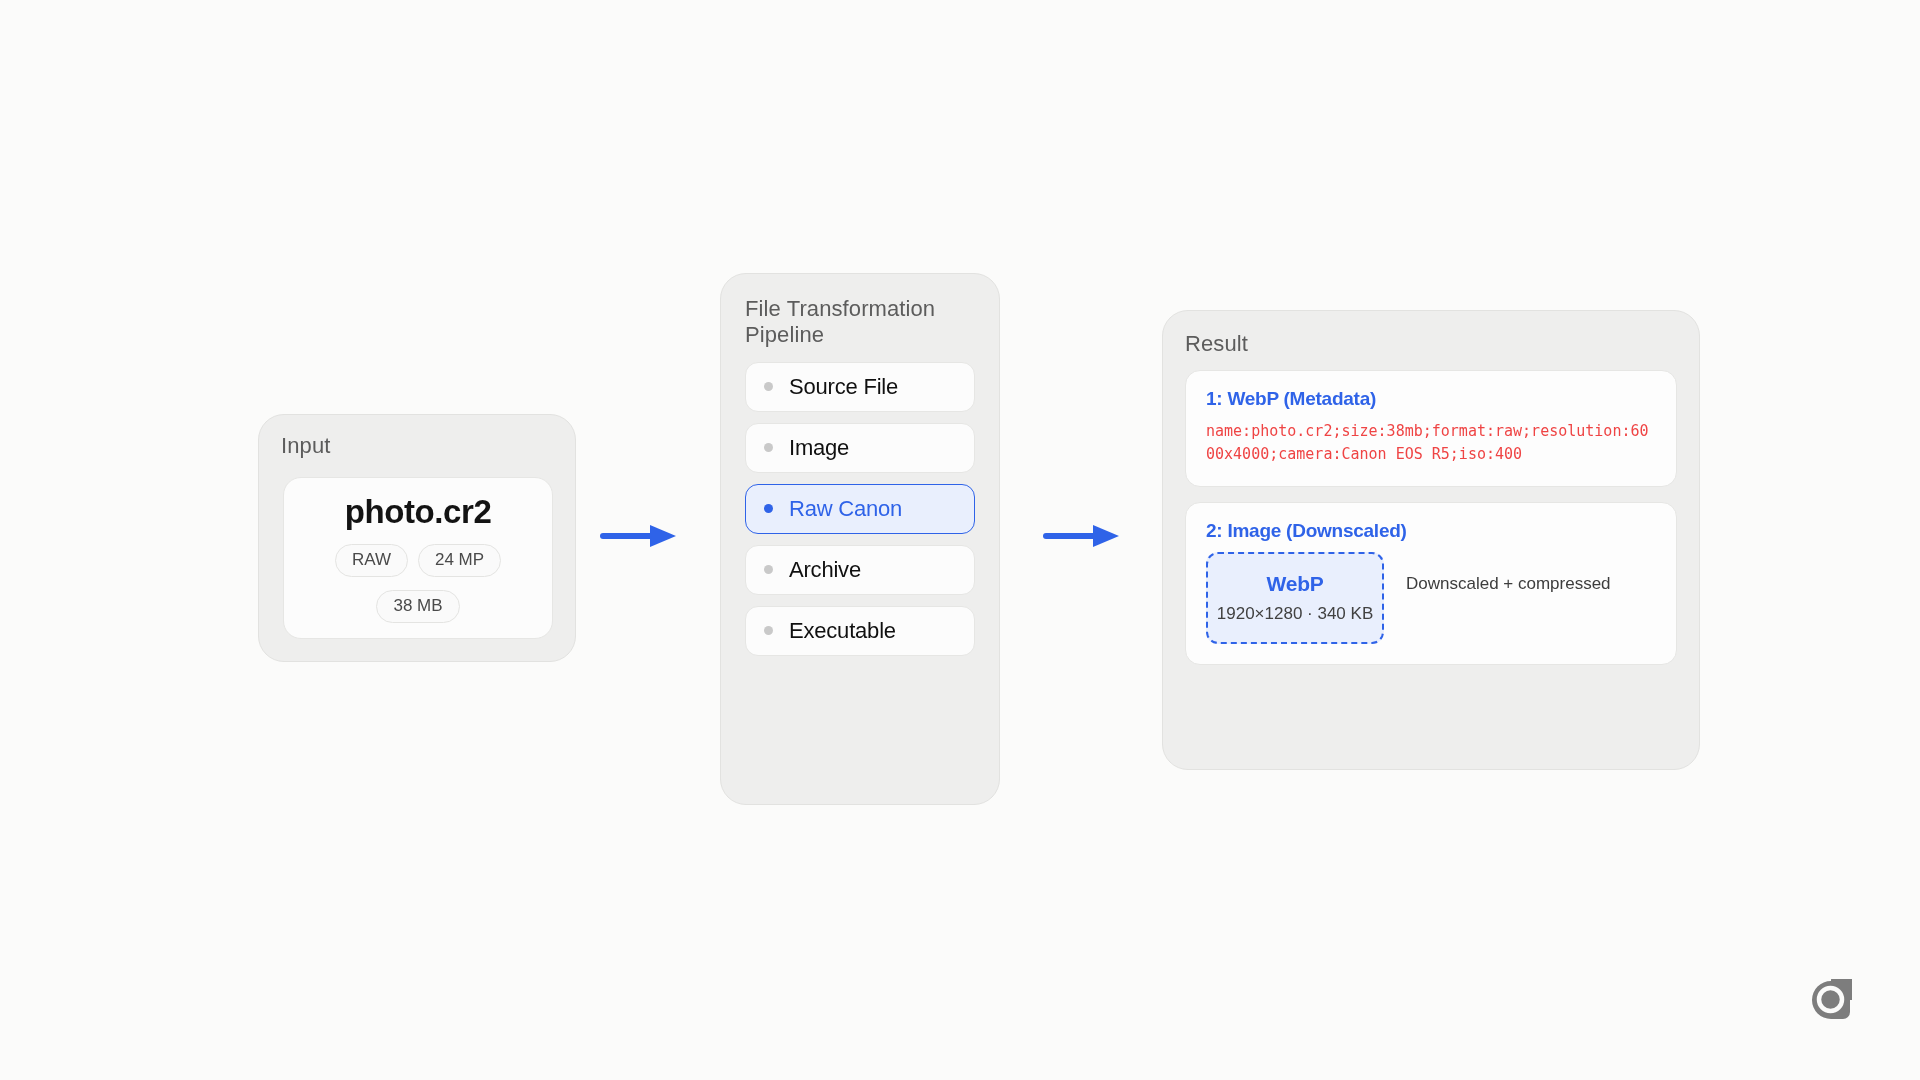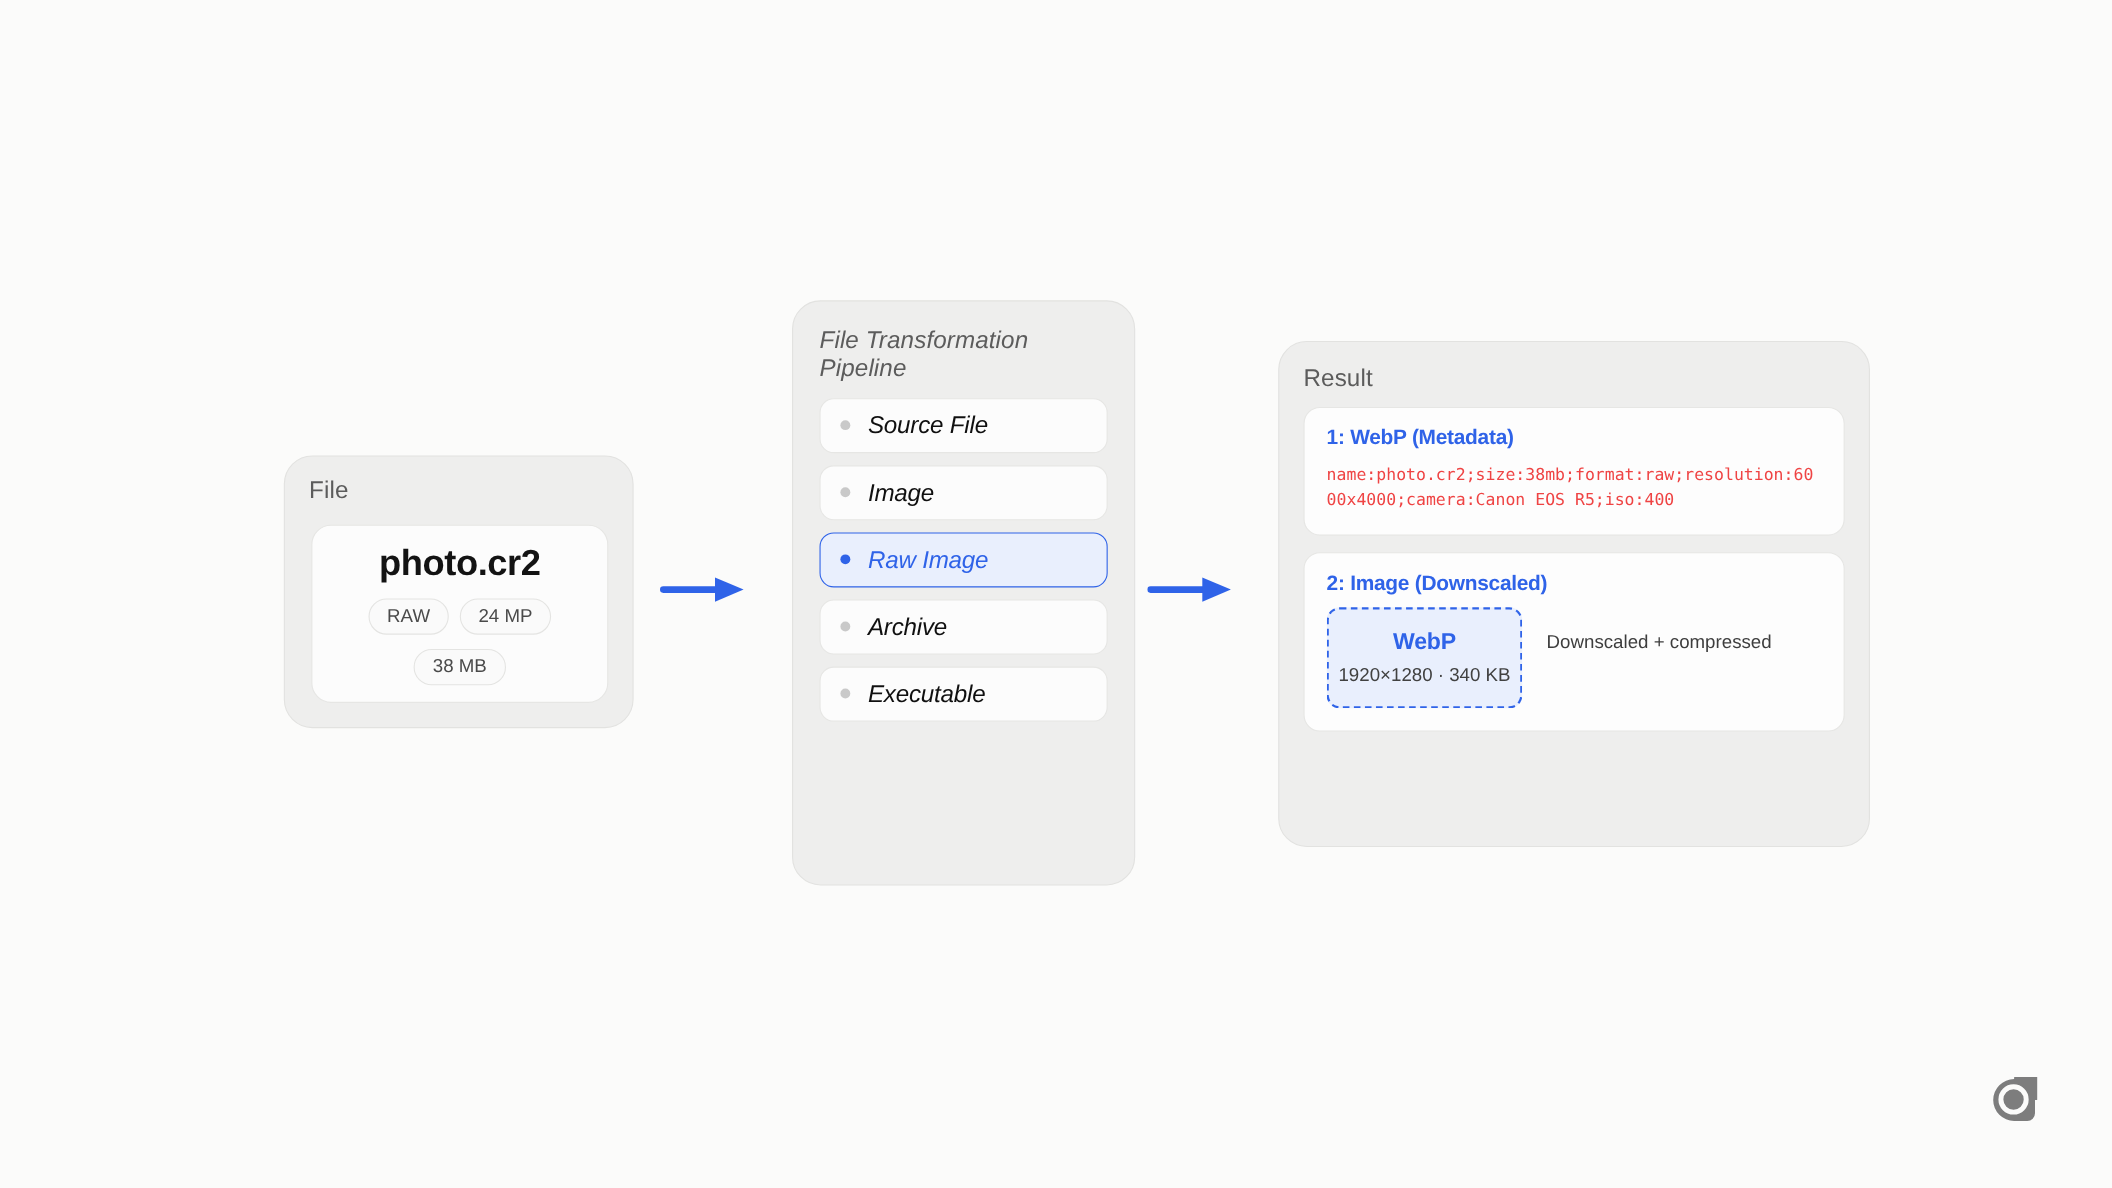--- a/index.html
+++ b/index.html
@@ -77,24 +77,23 @@
     padding: 5px 16px 6px;
     font-size: 17px;
     color: #4a4a4a;
     white-space: nowrap;
   }
 
   
   #pipeline-panel {
     left: 720px;
     top: 273px;
-    width: 312px;
+    width: 280px;
     height: 532px;
     padding: 22px 24px 24px;
-    font-style: italic;
   }
   #pipeline-title { margin-bottom: 14px; max-width: 210px; }
   #pipeline-list {
     display: flex;
     flex-direction: column;
     gap: 11px;
   }
   .pipe-item {
     display: flex;
     align-items: center;
@@ -197,21 +196,21 @@
     width: 42px;
     height: 42px;
   }
 </style>
 </head>
 <body>
 
 <div id="stage">
 
   <div class="panel" id="input-panel">
-    <div class="panel-title">File</div>
+    <div class="panel-title">Input</div>
 
     <div id="file-card">
       <div id="file-name">photo.cr2</div>
 
       <div class="pill-row">
         <span class="pill">RAW</span>
         <span class="pill">24 MP</span>
       </div>
       <div class="pill-row">
         <span class="pill">38 MB</span>
@@ -236,21 +235,21 @@
         <span class="pipe-label">Source File</span>
       </div>
 
       <div class="pipe-item">
         <span class="pipe-dot"></span>
         <span class="pipe-label">Image</span>
       </div>
 
       <div class="pipe-item selected">
         <span class="pipe-dot"></span>
-        <span class="pipe-label">Raw Image</span>
+        <span class="pipe-label">Raw Canon</span>
       </div>
 
 
       <div class="pipe-item">
         <span class="pipe-dot"></span>
         <span class="pipe-label">Archive</span>
       </div>
 
       <div class="pipe-item">
         <span class="pipe-dot"></span>

